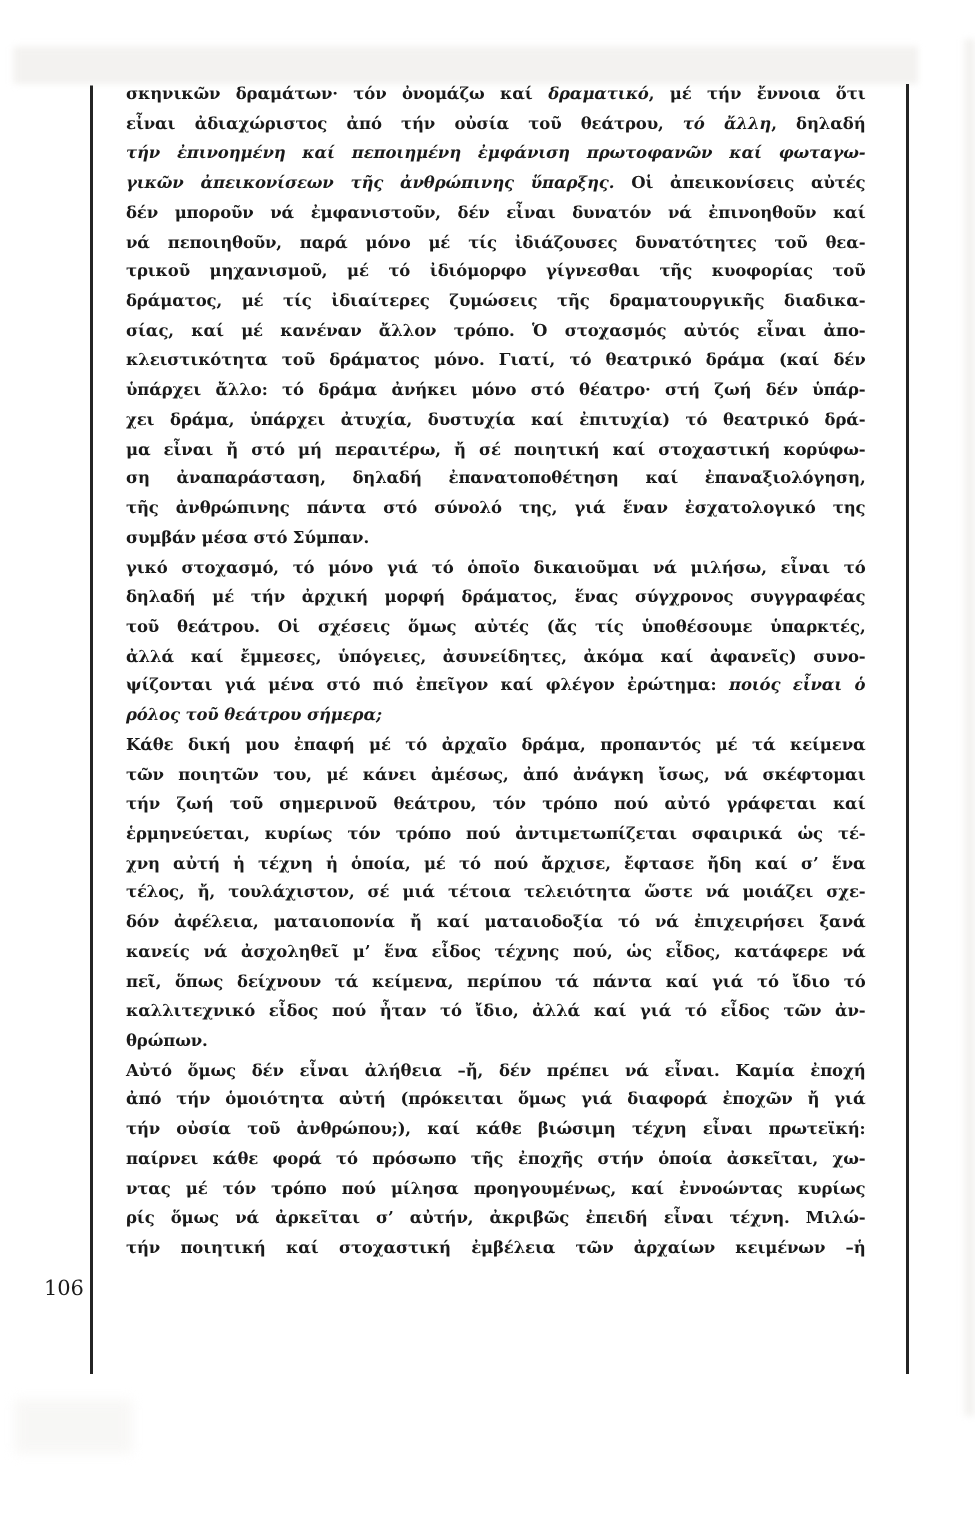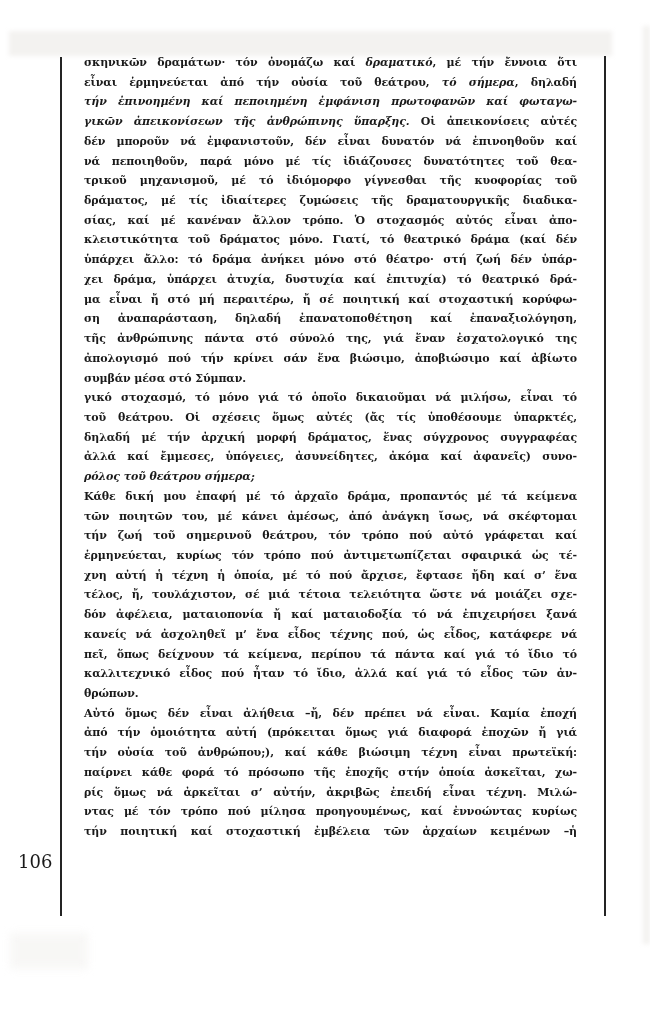--- a/index.html
+++ b/index.html
@@ -20,22 +20,22 @@
   .scan-smudge-bottom{
     position:absolute;left:10px;top:933px;width:78px;height:36px;
     background:var(--scan_shadow,#f3f2f0);opacity:.6;filter:blur(4px);
   }
   
   .rule{position:absolute;width:2px;background:var(--rule,#242424);}
   .rule-left{left:60px;top:57px;height:859px;}
   .rule-right{left:604px;top:56px;height:860px;}
   
   .page-number{
-    position:absolute;left:18px;top:851px;width:38px;text-align:left;
-    font-size:18px;color:var(--ink,#1c1c1c);
+    position:absolute;left:18px;top:851px;width:38px;text-align:right;
+    font-size:14px;color:var(--ink,#1c1c1c);
   }
   
   .text-block{
     position:absolute;left:84px;top:53px;width:493px;
     color:var(--ink,#191919);
   }
   .line{
     height:19.72px;line-height:19.72px;font-size:11px;
     letter-spacing:-0.1px;
     text-align:justify;text-align-last:justify;
@@ -51,52 +51,52 @@
 <div class="scan-strip-right"></div>
 <div class="scan-smudge-bottom"></div>
 
 <div class="rule rule-left"></div>
 <div class="rule rule-right"></div>
 
 <div class="page-number">106</div>
 
 <div class="text-block">
     <div class="line"><span>σκηνικῶν δραμάτων· τόν ὀνομάζω καί </span><span class="it">δραματικό</span><span>, μέ τήν ἔννοια ὅτι</span></div>
-    <div class="line"><span>εἶναι ἑρμηνεύεται ἀπό τήν οὐσία τοῦ θεάτρου, </span><span class="it">τό σήμερα</span><span>, δηλαδή</span></div>
+    <div class="line"><span>εἶναι ἀδιαχώριστος ἀπό τήν οὐσία τοῦ θεάτρου, </span><span class="it">τό ἄλλη</span><span>, δηλαδή</span></div>
     <div class="line"><span class="it">τήν ἐπινοημένη καί πεποιημένη ἐμφάνιση πρωτοφανῶν καί φωταγω-</span></div>
     <div class="line"><span class="it">γικῶν ἀπεικονίσεων τῆς ἀνθρώπινης ὕπαρξης.</span><span> Οἱ ἀπεικονίσεις αὐτές</span></div>
     <div class="line"><span>δέν μποροῦν νά ἐμφανιστοῦν, δέν εἶναι δυνατόν νά ἐπινοηθοῦν καί</span></div>
     <div class="line"><span>νά πεποιηθοῦν, παρά μόνο μέ τίς ἰδιάζουσες δυνατότητες τοῦ θεα-</span></div>
     <div class="line"><span>τρικοῦ μηχανισμοῦ, μέ τό ἰδιόμορφο γίγνεσθαι τῆς κυοφορίας τοῦ</span></div>
     <div class="line"><span>δράματος, μέ τίς ἰδιαίτερες ζυμώσεις τῆς δραματουργικῆς διαδικα-</span></div>
     <div class="line"><span>σίας, καί μέ κανέναν ἄλλον τρόπο. Ὁ στοχασμός αὐτός εἶναι ἀπο-</span></div>
     <div class="line"><span>κλειστικότητα τοῦ δράματος μόνο. Γιατί, τό θεατρικό δράμα (καί δέν</span></div>
     <div class="line"><span>ὑπάρχει ἄλλο: τό δράμα ἀνήκει μόνο στό θέατρο· στή ζωή δέν ὑπάρ-</span></div>
     <div class="line"><span>χει δράμα, ὑπάρχει ἀτυχία, δυστυχία καί ἐπιτυχία) τό θεατρικό δρά-</span></div>
     <div class="line"><span>μα εἶναι ἤ στό μή περαιτέρω, ἤ σέ ποιητική καί στοχαστική κορύφω-</span></div>
     <div class="line"><span>ση ἀναπαράσταση, δηλαδή ἐπανατοποθέτηση καί ἐπαναξιολόγηση,</span></div>
     <div class="line"><span>τῆς ἀνθρώπινης πάντα στό σύνολό της, γιά ἕναν ἐσχατολογικό της</span></div>
-    <div class="line"><span>ἀπολογισμό πού τήν κρίνει σάν ἕνα βιώσιμο, ἀποβιώσιμο καί ἀβίωτο</span></div>
     <div class="line end"><span>συμβάν μέσα στό Σύμπαν.</span></div>
     <div class="line"><span>γικό στοχασμό, τό μόνο γιά τό ὁποῖο δικαιοῦμαι νά μιλήσω, εἶναι τό</span></div>
+    <div class="line"><span>δηλαδή μέ τήν ἀρχική μορφή δράματος, ἕνας σύγχρονος συγγραφέας</span></div>
     <div class="line"><span>τοῦ θεάτρου. Οἱ σχέσεις ὅμως αὐτές (ἄς τίς ὑποθέσουμε ὑπαρκτές,</span></div>
-    <div class="line"><span>δηλαδή μέ τήν ἀρχική μορφή δράματος, ἕνας σύγχρονος συγγραφέας</span></div>
     <div class="line"><span>ἀλλά καί ἔμμεσες, ὑπόγειες, ἀσυνείδητες, ἀκόμα καί ἀφανεῖς) συνο-</span></div>
+    <div class="line"><span>ψίζονται γιά μένα στό πιό ἐπεῖγον καί φλέγον ἐρώτημα: </span><span class="it">ποιός εἶναι ὁ</span></div>
     <div class="line end"><span class="it">ρόλος τοῦ θεάτρου σήμερα;</span></div>
     <div class="line"><span>Κάθε δική μου ἐπαφή μέ τό ἀρχαῖο δράμα, προπαντός μέ τά κείμενα</span></div>
     <div class="line"><span>τῶν ποιητῶν του, μέ κάνει ἀμέσως, ἀπό ἀνάγκη ἴσως, νά σκέφτομαι</span></div>
     <div class="line"><span>τήν ζωή τοῦ σημερινοῦ θεάτρου, τόν τρόπο πού αὐτό γράφεται καί</span></div>
     <div class="line"><span>ἑρμηνεύεται, κυρίως τόν τρόπο πού ἀντιμετωπίζεται σφαιρικά ὡς τέ-</span></div>
     <div class="line"><span>χνη αὐτή ἡ τέχνη ἡ ὁποία, μέ τό πού ἄρχισε, ἔφτασε ἤδη καί σ’ ἕνα</span></div>
     <div class="line"><span>τέλος, ἤ, τουλάχιστον, σέ μιά τέτοια τελειότητα ὥστε νά μοιάζει σχε-</span></div>
     <div class="line"><span>δόν ἀφέλεια, ματαιοπονία ἤ καί ματαιοδοξία τό νά ἐπιχειρήσει ξανά</span></div>
     <div class="line"><span>κανείς νά ἀσχοληθεῖ μ’ ἕνα εἶδος τέχνης πού, ὡς εἶδος, κατάφερε νά</span></div>
     <div class="line"><span>πεῖ, ὅπως δείχνουν τά κείμενα, περίπου τά πάντα καί γιά τό ἴδιο τό</span></div>
     <div class="line"><span>καλλιτεχνικό εἶδος πού ἦταν τό ἴδιο, ἀλλά καί γιά τό εἶδος τῶν ἀν-</span></div>
     <div class="line end"><span>θρώπων.</span></div>
     <div class="line"><span>Αὐτό ὅμως δέν εἶναι ἀλήθεια –ἤ, δέν πρέπει νά εἶναι. Καμία ἐποχή</span></div>
     <div class="line"><span>ἀπό τήν ὁμοιότητα αὐτή (πρόκειται ὅμως γιά διαφορά ἐποχῶν ἤ γιά</span></div>
     <div class="line"><span>τήν οὐσία τοῦ ἀνθρώπου;), καί κάθε βιώσιμη τέχνη εἶναι πρωτεϊκή:</span></div>
     <div class="line"><span>παίρνει κάθε φορά τό πρόσωπο τῆς ἐποχῆς στήν ὁποία ἀσκεῖται, χω-</span></div>
+    <div class="line"><span>ντας μέ τόν τρόπο πού μίλησα προηγουμένως, καί ἐννοώντας κυρίως</span></div>
     <div class="line"><span>ρίς ὅμως νά ἀρκεῖται σ’ αὐτήν, ἀκριβῶς ἐπειδή εἶναι τέχνη. Μιλώ-</span></div>
-    <div class="line"><span>ντας μέ τόν τρόπο πού μίλησα προηγουμένως, καί ἐννοώντας κυρίως</span></div>
     <div class="line"><span>τήν ποιητική καί στοχαστική ἐμβέλεια τῶν ἀρχαίων κειμένων –ἡ</span></div>
   </div>
 
 </body></html>

